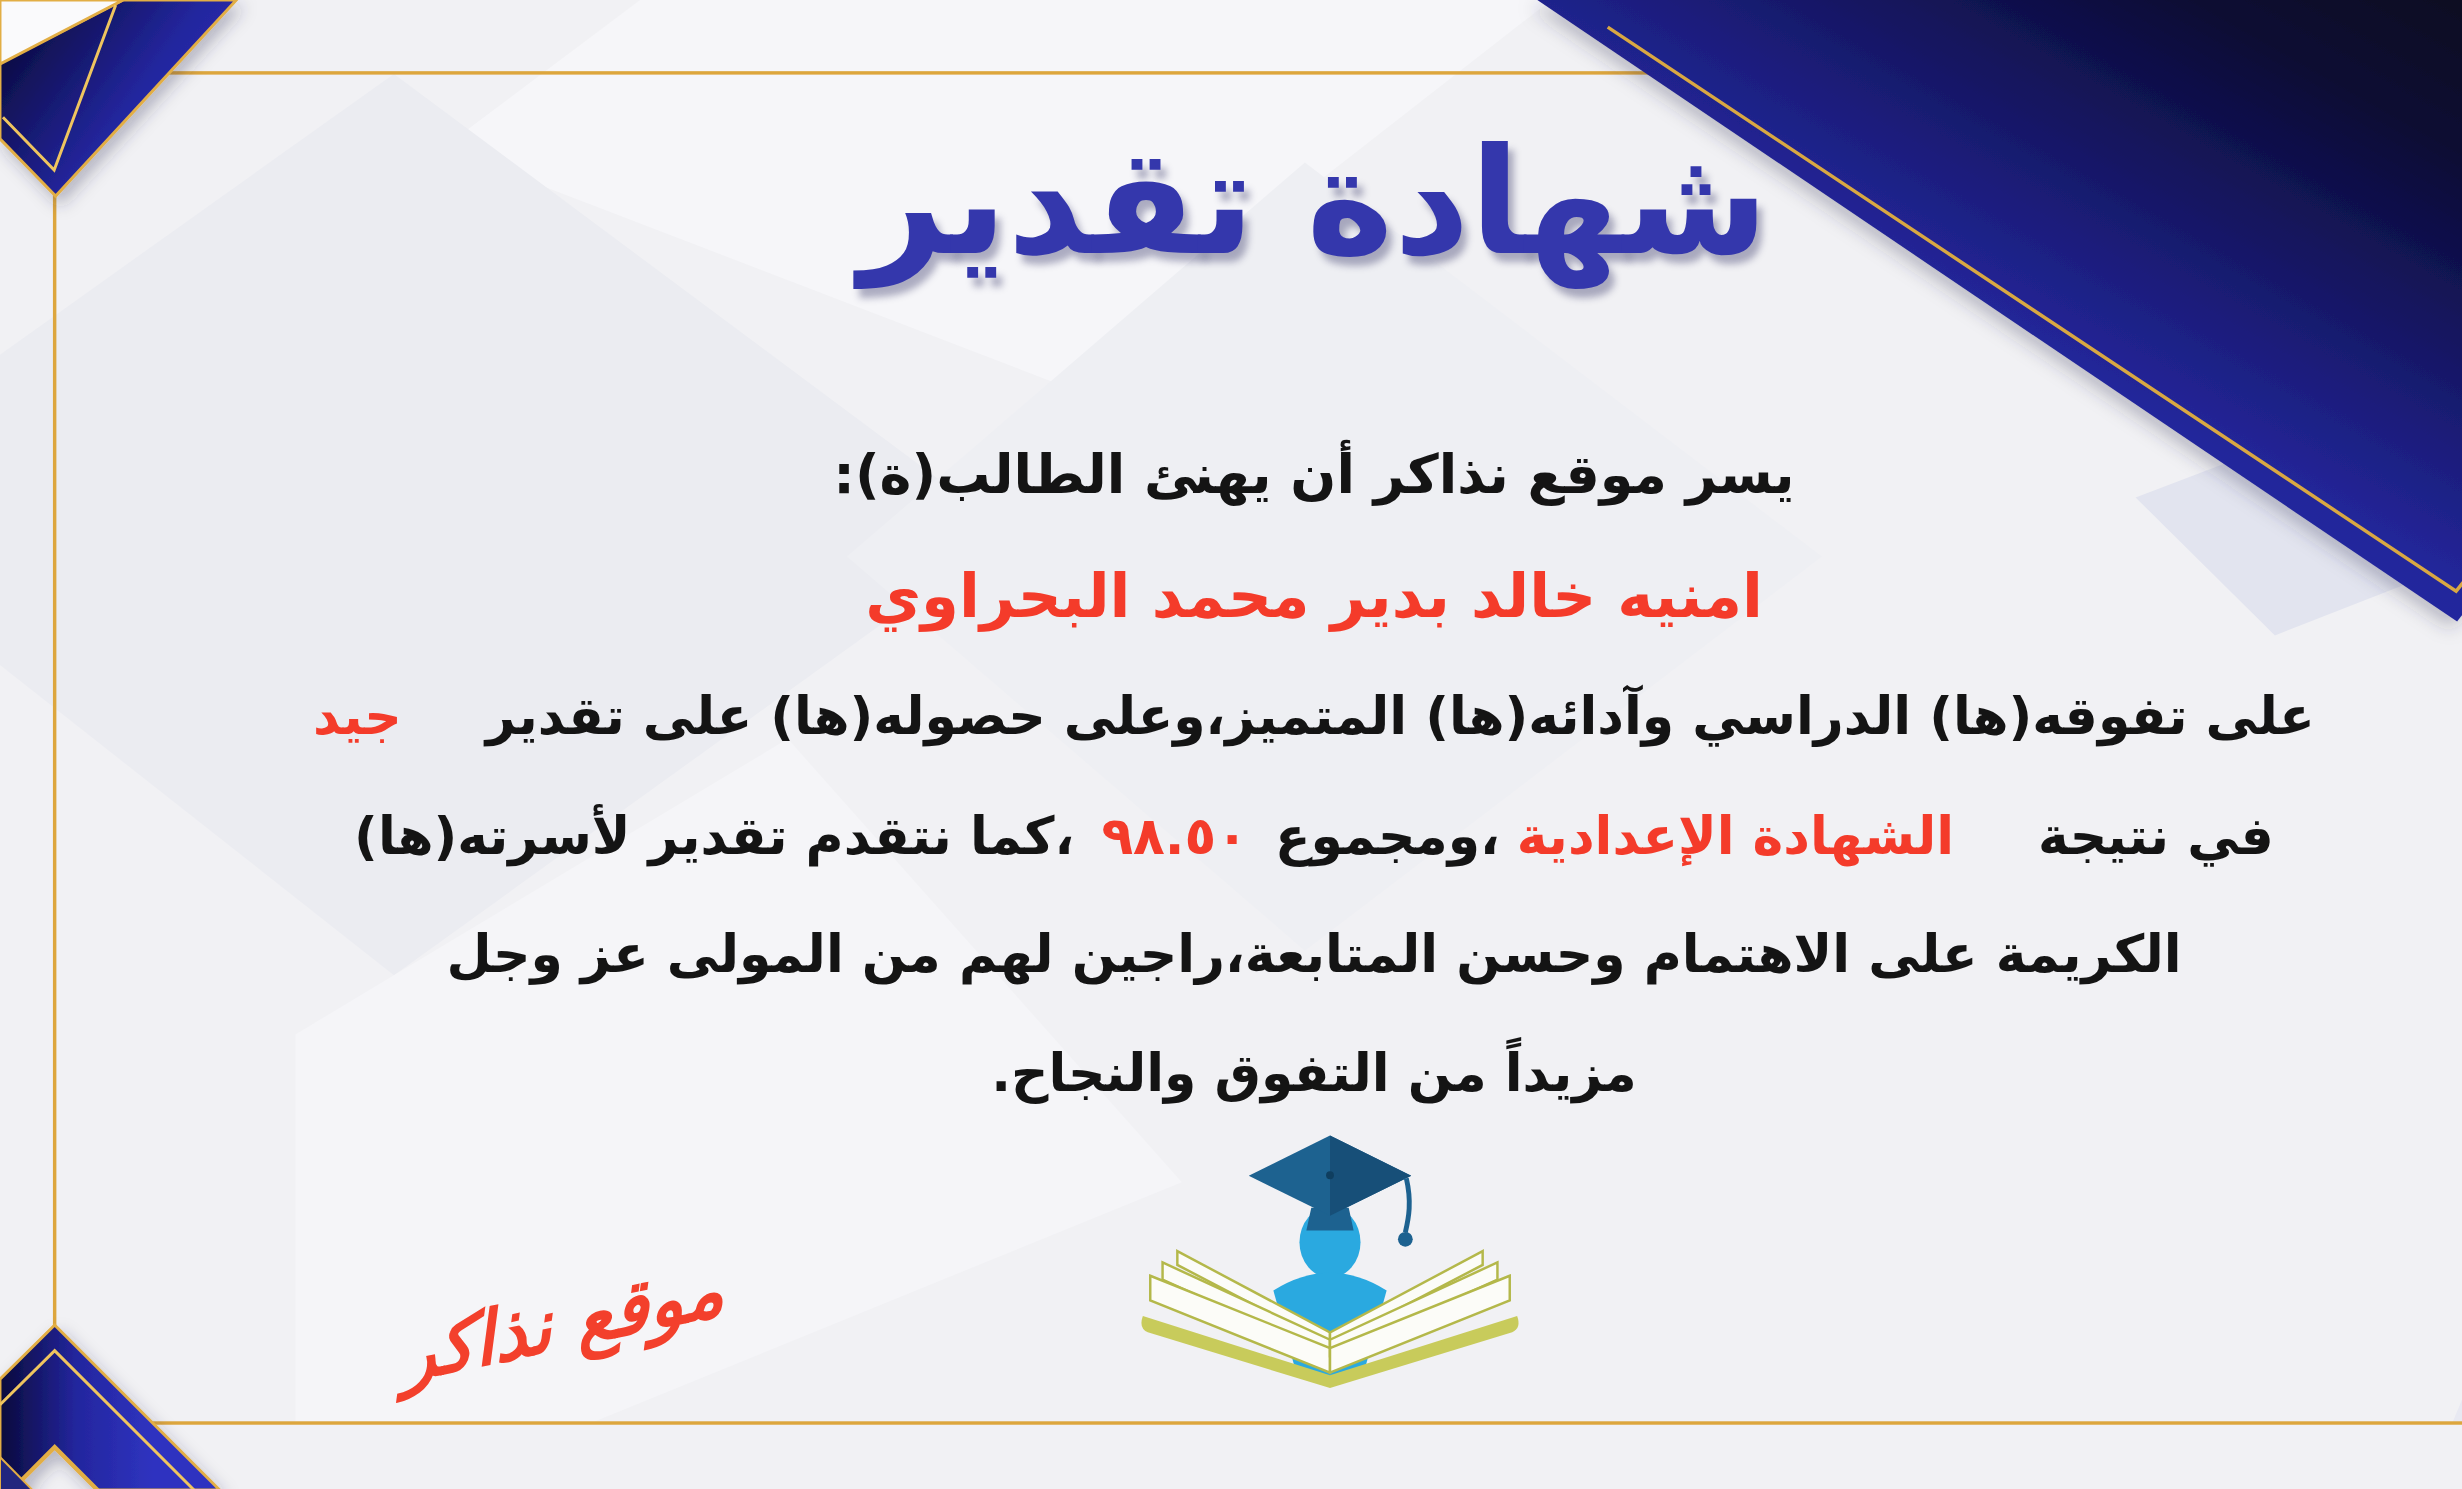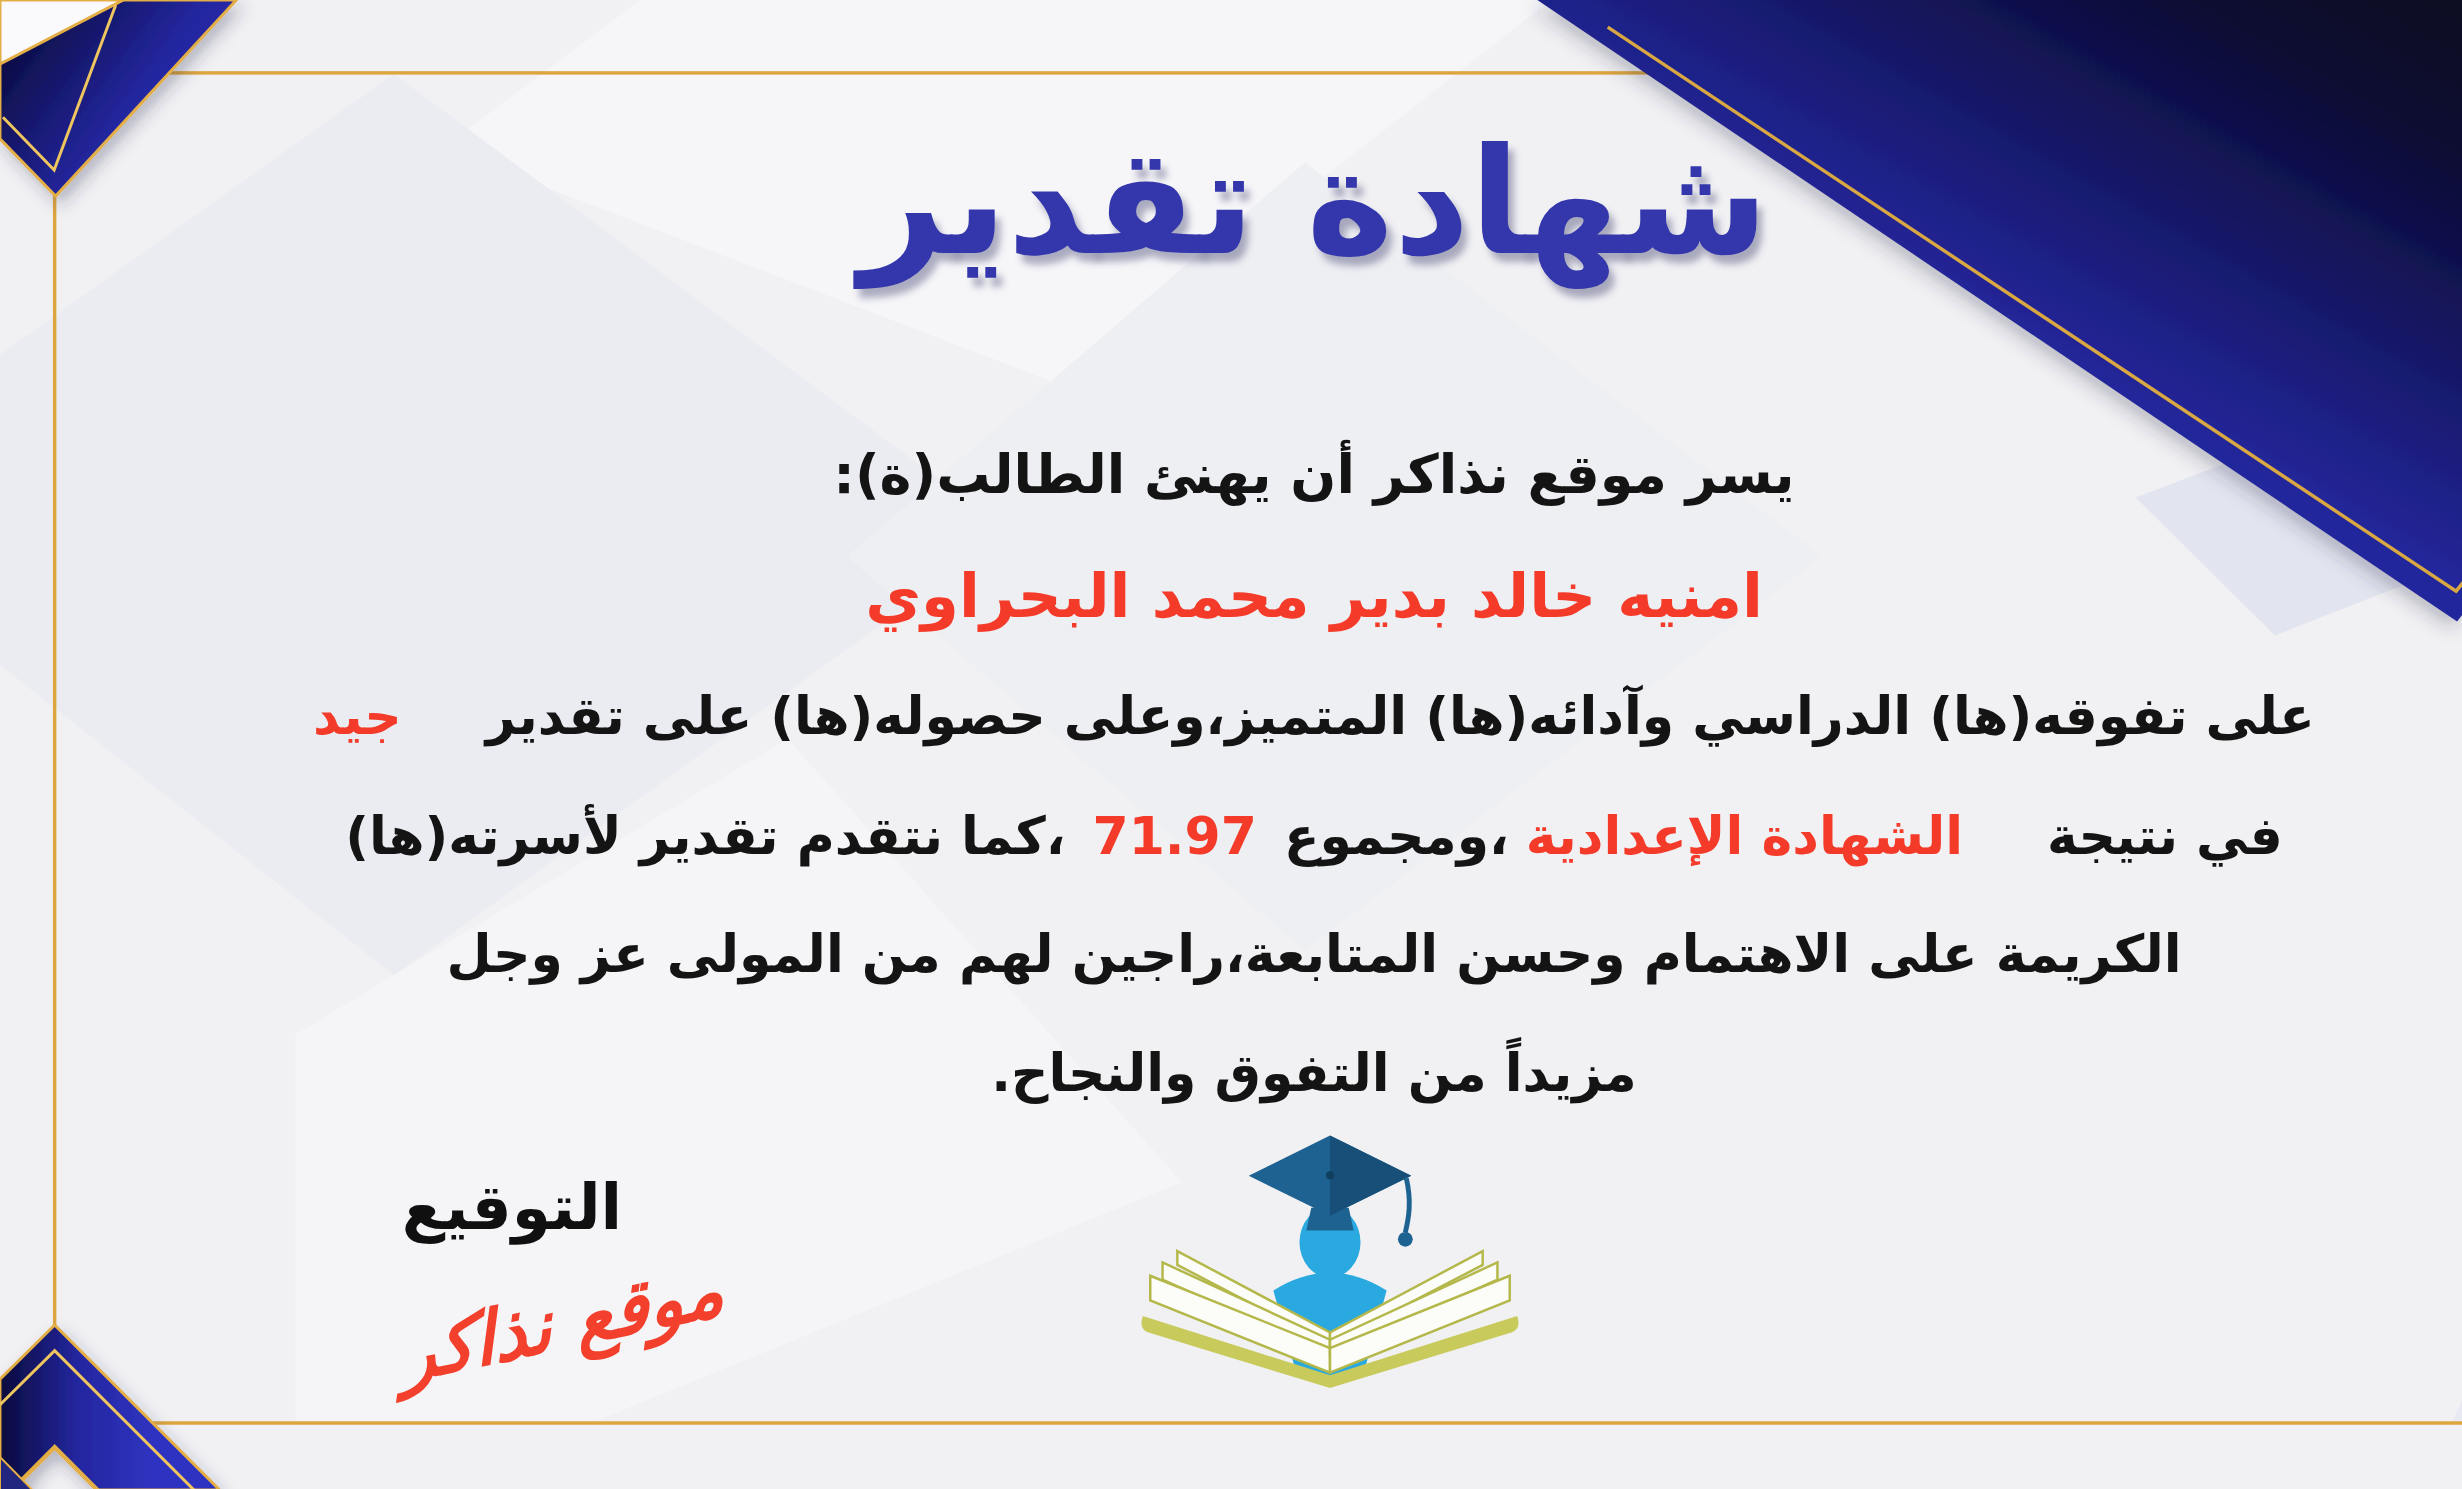--- a/index.html
+++ b/index.html
@@ -124,28 +124,27 @@
 
   <div class="line intro">يسر موقع نذاكر أن يهنئ الطالب(ة):</div>
 
   <div class="line name">امنيه خالد بدير محمد البحراوي</div>
 
   <div class="line l3">
     <span>على تفوقه(ها) الدراسي وآدائه(ها) المتميز،وعلى حصوله(ها) على تقدير</span><span class="red grade">جيد</span>
   </div>
 
   <div class="line l4">
-    <span>في نتيجة</span><span class="red exam">الشهادة الإعدادية</span><span>،ومجموع</span><span class="red score">71.97</span><span>،كما نتقدم تقدير لأسرته(ها)</span>
+    <span>في نتيجة</span><span class="red exam">الشهادة الإعدادية</span><span>،ومجموع</span><span class="red score">٩٨.٥٠</span><span>،كما نتقدم تقدير لأسرته(ها)</span>
   </div>
 
   <div class="line l5">الكريمة على الاهتمام وحسن المتابعة،راجين لهم من المولى عز وجل</div>
 
   <div class="line l6">مزيداً من التفوق والنجاح.</div>
 
-  <div class="sig-label">التوقيع</div>
   <div class="sig-script">موقع نذاكر</div>
 
   <div class="logo">
     <svg viewBox="0 0 950 530">
 
       <g>
         <ellipse cx="475" cy="232" rx="62" ry="72" fill="#2AA9E0"></ellipse>
         <path d="M360,330 Q475,258 590,330 L545,492 Q475,528 405,492 Z" fill="#2AA9E0"></path>
       </g>
 

